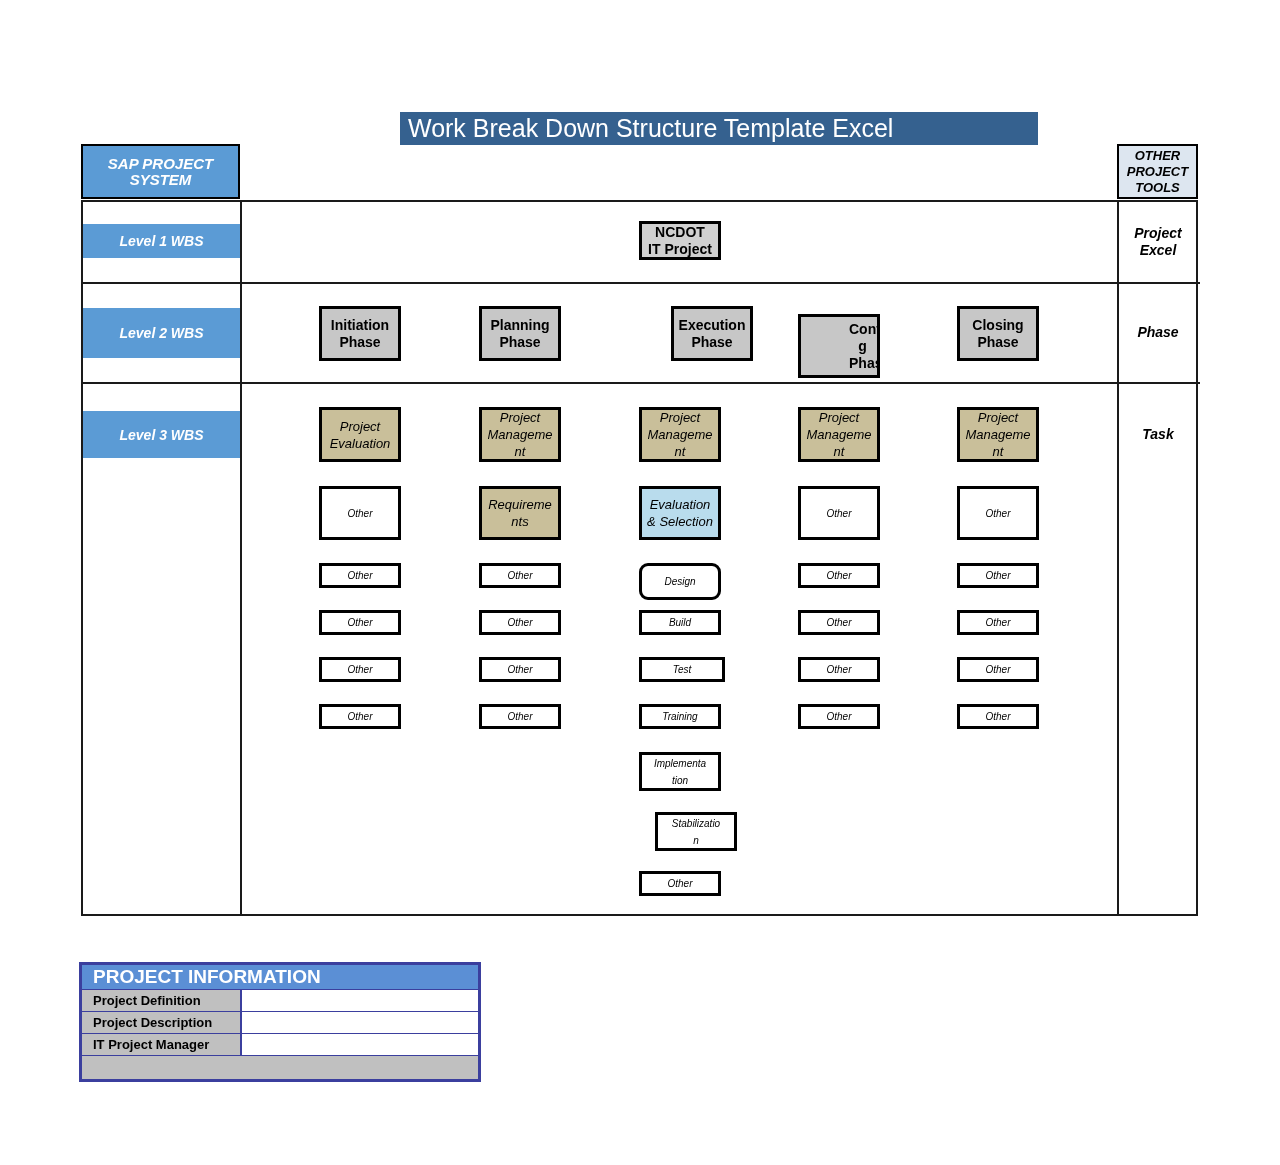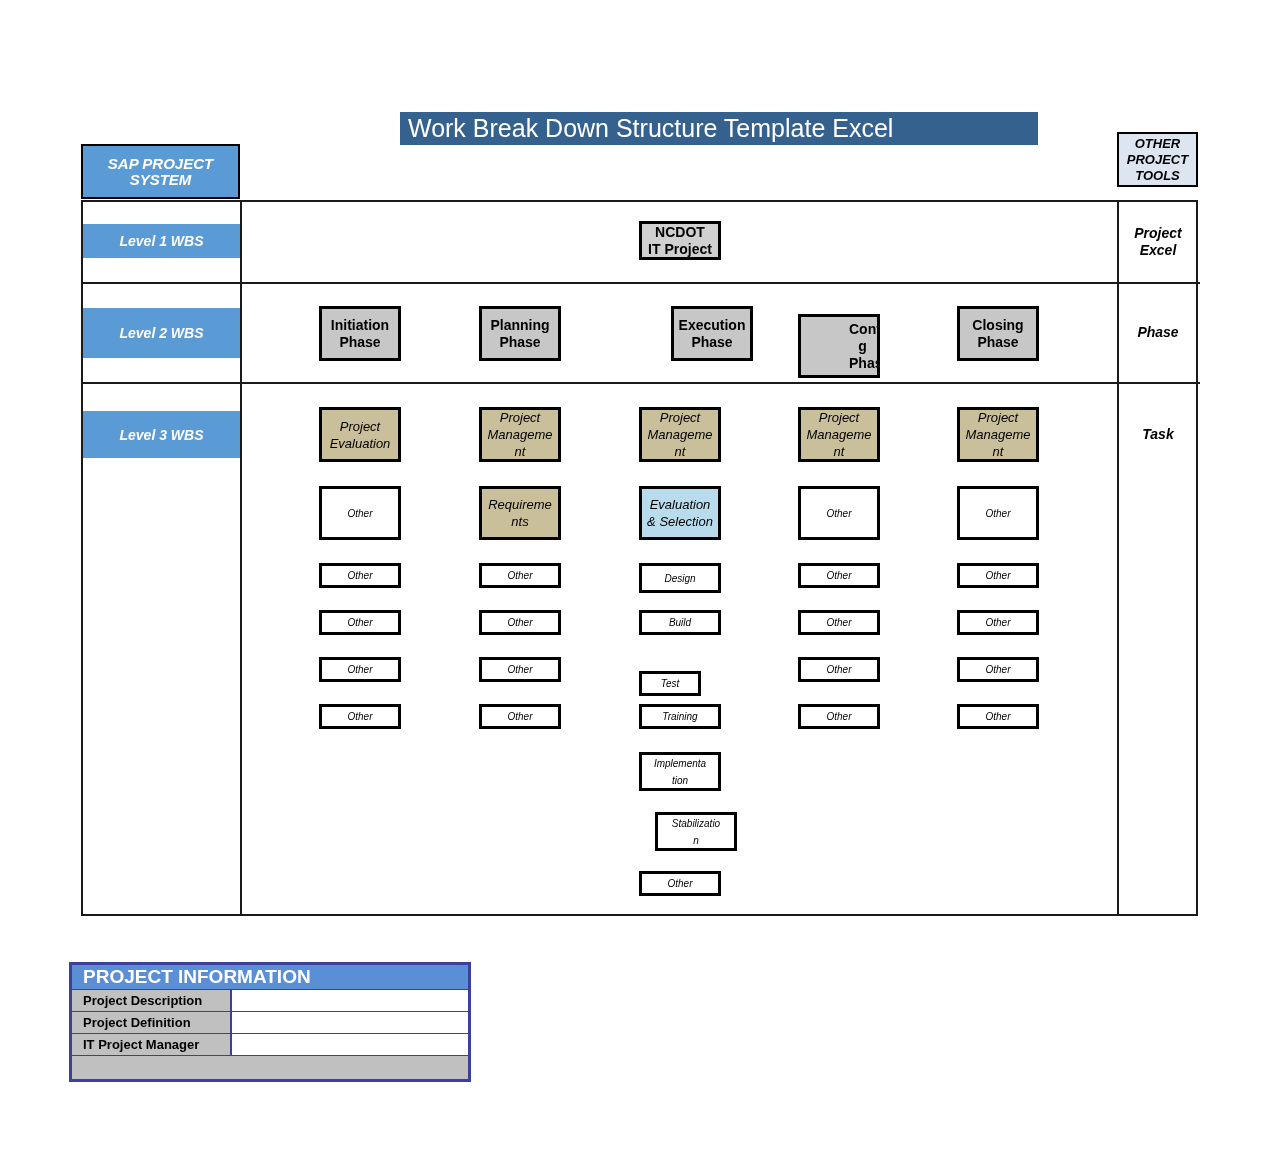--- a/index.html
+++ b/index.html
@@ -48,21 +48,21 @@
     font-size: 15px;
     line-height: 16px;
     display: flex;
     align-items: center;
     justify-content: center;
     text-align: center;
   }
   #hdr-tools {
     position: absolute;
     left: 1117px;
-    top: 132px;
+    top: 144px;
     width: 81px;
     height: 55px;
     background: #dde6f0;
     border: 2px solid #000000;
     box-sizing: border-box;
     color: #000000;
     font-weight: bold;
     font-style: italic;
     font-size: 13px;
     line-height: 16px;
@@ -173,21 +173,21 @@
   .node.plain {
     background: #ffffff;
     font-style: italic;
     font-size: 10px;
     line-height: 17px;
   }
 
   
   #project-info {
     position: absolute;
-    left: 69px;
+    left: 79px;
     top: 962px;
     width: 402px;
     border: 3px solid #3b3f9e;
     box-sizing: border-box;
     background: #ffffff;
   }
   #pi-header {
     background: #5b8fd5;
     color: #ffffff;
     font-size: 19px;
@@ -328,27 +328,27 @@
 <div class="node plain" style="left:479px; top:704px; width:82px; height:25px;">
   <span class="node-text">Other</span>
 </div>
 
 <div class="node tan" style="left:639px; top:407px; width:82px; height:55px;">
   <span class="node-text">Project<br>Manageme<br>nt</span>
 </div>
 <div class="node blue" style="left:639px; top:486px; width:82px; height:54px;">
   <span class="node-text">Evaluation<br>&amp; Selection</span>
 </div>
-<div class="node plain" style="left:639px; top:563px; width:82px; height:30px;">
+<div class="node plain" style="left:639px; top:563px; width:82px; height:37px;border-radius:9px;">
   <span class="node-text">Design</span>
 </div>
 <div class="node plain" style="left:639px; top:610px; width:82px; height:25px;">
   <span class="node-text">Build</span>
 </div>
-<div class="node plain" style="left:639px; top:671px; width:62px; height:25px;">
+<div class="node plain" style="left:639px; top:657px; width:86px; height:25px;">
   <span class="node-text">Test</span>
 </div>
 <div class="node plain" style="left:639px; top:704px; width:82px; height:25px;">
   <span class="node-text">Training</span>
 </div>
 <div class="node plain" style="left:639px; top:752px; width:82px; height:39px;">
   <span class="node-text">Implementa<br>tion</span>
 </div>
 <div class="node plain" style="left:639px; top:812px; width:82px; height:39px;margin-left:16px;">
   <span class="node-text">Stabilizatio<br>n</span>
@@ -390,30 +390,30 @@
 </div>
 <div class="node plain" style="left:957px; top:657px; width:82px; height:25px;">
   <span class="node-text">Other</span>
 </div>
 <div class="node plain" style="left:957px; top:704px; width:82px; height:25px;">
   <span class="node-text">Other</span>
 </div>
 
 <div id="project-info">
   <div id="pi-header">PROJECT INFORMATION</div>
+
+  <div class="pi-row">
+    <div class="pi-label">Project Definition</div>
+    <div class="pi-value"></div>
+  </div>
 
   <div class="pi-row">
     <div class="pi-label">Project Description</div>
     <div class="pi-value"></div>
   </div>
 
   <div class="pi-row">
-    <div class="pi-label">Project Definition</div>
-    <div class="pi-value"></div>
-  </div>
-
-  <div class="pi-row">
     <div class="pi-label">IT Project Manager</div>
     <div class="pi-value"></div>
   </div>
 
   <div id="pi-footer"></div>
 </div>
 
 </body></html>

